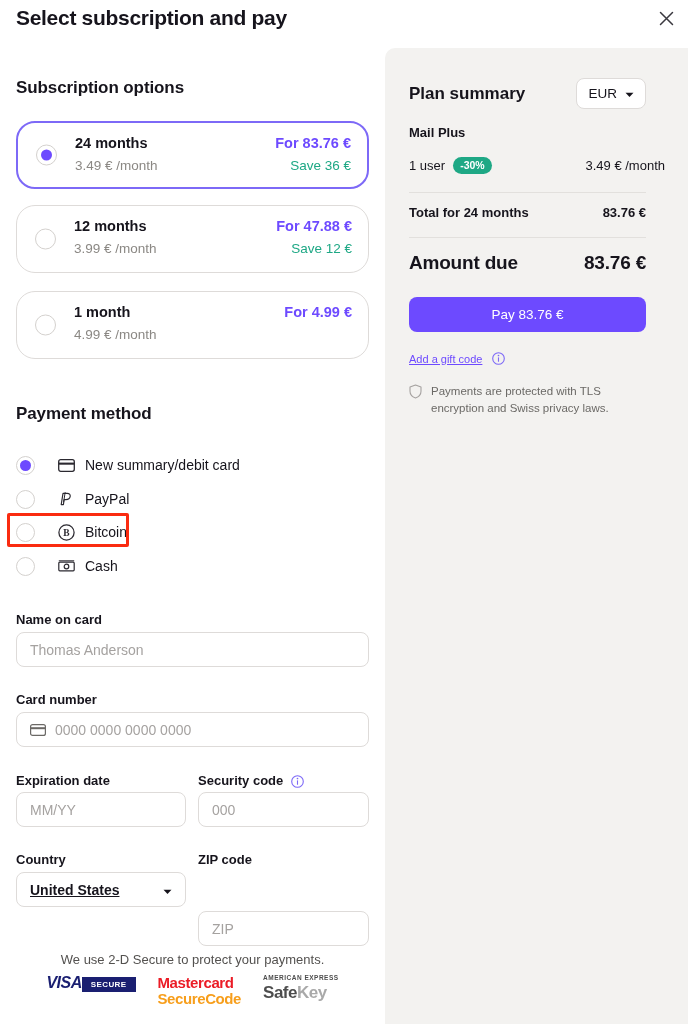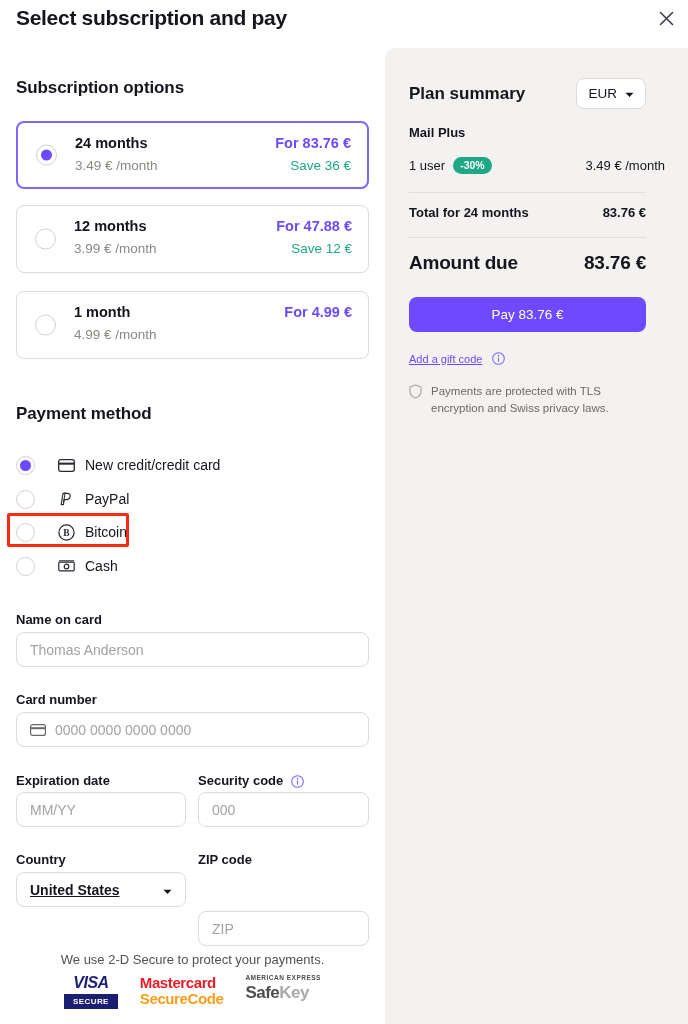--- a/index.html
+++ b/index.html
@@ -30,21 +30,21 @@
   .left-col { position: absolute; left: 0; top: 0; width: 385px; height: 1024px; }
 
   .section-title {
     font-size: 17px; font-weight: bold; color: #16141c;
     letter-spacing: -0.1px;
   }
   #sub-options-title { position: absolute; left: 16px; top: 78px; }
 
   .plan-card {
     position: absolute; left: 16px; width: 353px; height: 68px;
-    border: 1px solid #dedbd9; border-radius: 8px; background: #fff;
+    border: 1px solid #dedbd9; border-radius: 19px; background: #fff;
     cursor: pointer;
   }
   .plan-card.selected { border: 2px solid #7d69f7; }
   #plan-0 { top: 121px; }
   #plan-1 { top: 205px; }
   #plan-2 { top: 291px; }
 
   .radio {
     position: absolute; left: 18px; top: 50%; transform: translateY(-50%);
     width: 21px; height: 21px; border-radius: 50%;
@@ -137,21 +137,21 @@
   .sel-caret { position:absolute; right: 13px; top: 50%; transform: translateY(-50%); }
 
   .secure-note {
     position: absolute; left: 0; top: 952px; width: 385px;
     text-align: center; font-size: 13px; color: #53514f;
   }
   .logos {
     position: absolute; left: 0; top: 975px; width: 385px;
     display: flex; align-items: flex-start; justify-content: center; gap: 22px;
   }
-  .logo-visa { display:flex; flex-direction:column; align-items:center; }
+  .logo-visa { display:flex; align-items:center; }
   .logo-visa .v1 { font-size: 16px; font-weight: bold; font-style: italic; color:#1a1f71; letter-spacing:-0.5px; line-height:1.05; }
   .logo-visa .v2 { margin-top:2px; background:#1a1f71; color:#fff; font-size:8px; font-weight:bold; letter-spacing:0.4px; padding:3px 9px; }
   .logo-mc { display:flex; flex-direction:column; line-height:1.08; }
   .logo-mc .m1 { font-size:15px; font-weight:bold; color:#eb1c26; letter-spacing:-0.4px; }
   .logo-mc .m2 { font-size:15px; font-weight:bold; color:#f79e1b; letter-spacing:-0.4px; }
   .logo-ax { display:flex; flex-direction:column; line-height:1.05; }
   .logo-ax .a1 { font-size:6.5px; font-weight:bold; color:#4d4d4d; letter-spacing:0.5px; }
   .logo-ax .a2 { font-size:17px; font-weight:bold; color:#4d4d4d; letter-spacing:-0.5px; margin-top:2px; }
   .logo-ax .a2 .lt { color:#a9a9a9; }
 
@@ -259,21 +259,21 @@
     <div class="pm-row" id="pm-0">
       <div class="pm-radio on">
           <div class="dot"></div>
         </div>
       <span class="pm-icon">
         <svg width="17" height="13" viewBox="0 0 17 13">
             <rect x="0.7" y="0.7" width="15.6" height="11.6" rx="2" fill="none" stroke="#2b2930" stroke-width="1.3"></rect>
             <rect x="0.7" y="3.6" width="15.6" height="2.1" fill="#2b2930"></rect>
           </svg>
       </span>
-      <span class="pm-label">New credit/credit card</span>
+      <span class="pm-label">New summary/debit card</span>
     </div>
 
     <div class="pm-row" id="pm-1">
       <div class="pm-radio"></div>
       <span class="pm-icon">
         <svg width="16" height="16" viewBox="0 0 16 16">
             <path d="M3.2 13.6 L5 2.4 h4.1 c2.2 0 3.4 1.1 3.1 3 c-.3 2.1-2 3.2-4.3 3.2 H6.1 l-.7 5z" fill="none" stroke="#2b2930" stroke-width="1.15" stroke-linejoin="round"></path>
             <path d="M5.6 11.2 L7.2 1.2" fill="none" stroke="#2b2930" stroke-width="1.0"></path>
           </svg>
       </span>

